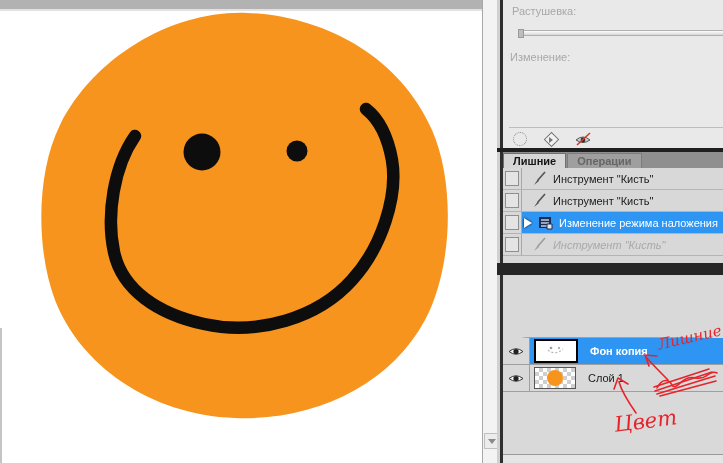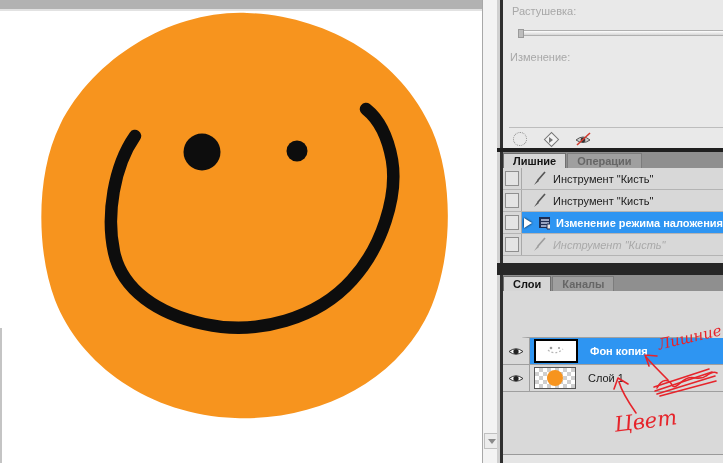--- a/index.html
+++ b/index.html
@@ -50,21 +50,21 @@
   .tab.inactive{background:#9f9f9f;color:#666;border:1px solid #7c7c7c;border-bottom:none;margin-left:1px;margin-top:40px;}
 
   
   #history-panel{top:152px;height:111px;background:#d8d8d8;}
   #history-tabs{top:152px;}
   #history-rows{position:absolute;left:6px;top:168px;width:220px;}
   .hrow{display:flex;align-items:center;height:21px;border-bottom:1px solid #b4b4b4;background:#d8d8d8;}
   .hrow .chkcell{width:18px;height:21px;border-right:1px solid #a8a8a8;display:flex;align-items:center;justify-content:center;flex:none;background:#d8d8d8;}
   .chk{width:12px;height:13px;background:#e4e4e4;border:1px solid #8f8f8f;}
   .hrow .rowbody{flex:1;height:21px;display:flex;align-items:center;gap:6px;padding-left:9px;overflow:hidden;white-space:nowrap;}
-  .hrow.selected .rowbody{background:#2e95f2;color:#fff;font-weight:bold;padding-left:2px;}
+  .hrow.selected .rowbody{background:#2e95f2;color:#fff;font-weight:normal;padding-left:2px;}
   .hrow.disabled .rowbody{color:#a9a9a9;font-style:italic;}
   .state-marker{width:0;height:0;border-top:5px solid transparent;border-bottom:5px solid transparent;border-left:8px solid #fff;
                 filter:drop-shadow(0 0 1px #000);flex:none;}
 
   
   #layers-panel{top:275px;height:180px;background:#d9d9d9;}
   #layers-tabs{top:275px;}
   #layer-rows{position:absolute;left:6px;top:337px;width:220px;border-top:1px solid #a0a0a0;border-radius:25px;}
   .lrow{display:flex;align-items:center;height:26px;border-bottom:1px solid #9f9f9f;background:#d9d9d9;}
   .lrow .eyecell{width:26px;height:26px;border-right:1px solid #9f9f9f;display:flex;align-items:center;justify-content:center;flex:none;}
@@ -196,28 +196,20 @@
               <path d="M7 8 L3 14 L8 10 Z" fill="#555"></path>
             </svg>
           <span>Инструмент "Кисть"</span>
         </div>
       </div>
     </div>
 
     <div id="sep2" class="abs"></div>
 
     <div id="layers-panel" class="abs panel-content"></div>
-    <div id="layers-tabs" class="tabbar">
-      <div class="tab active">
-          <span>Слои</span>
-        </div>
-      <div class="tab inactive">
-          <span>Каналы</span>
-        </div>
-    </div>
 
     <div id="layer-rows">
       <div class="lrow selected">
         <div class="eyecell">
           <svg width="16" height="11">
             <path d="M1 5.5 Q8 0 15 5.5 Q8 11 1 5.5 Z" fill="#f5f5f5" stroke="#333"></path>
             <circle cx="8" cy="5.5" r="2.6" fill="#222"></circle>
           </svg>
         </div>
         <div class="lbody">

